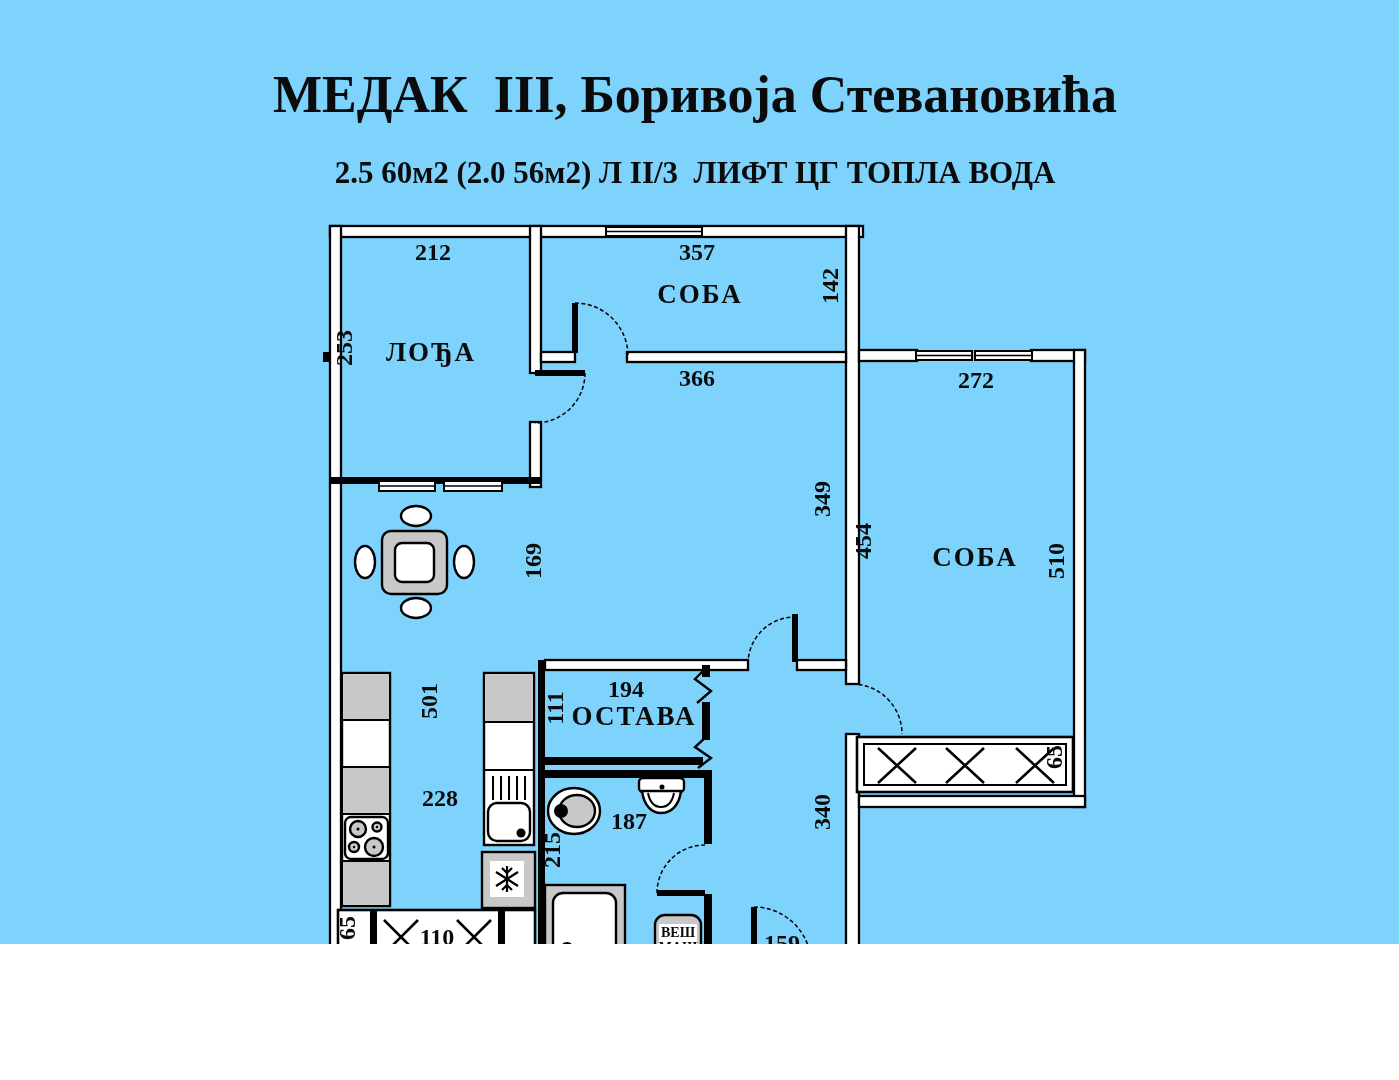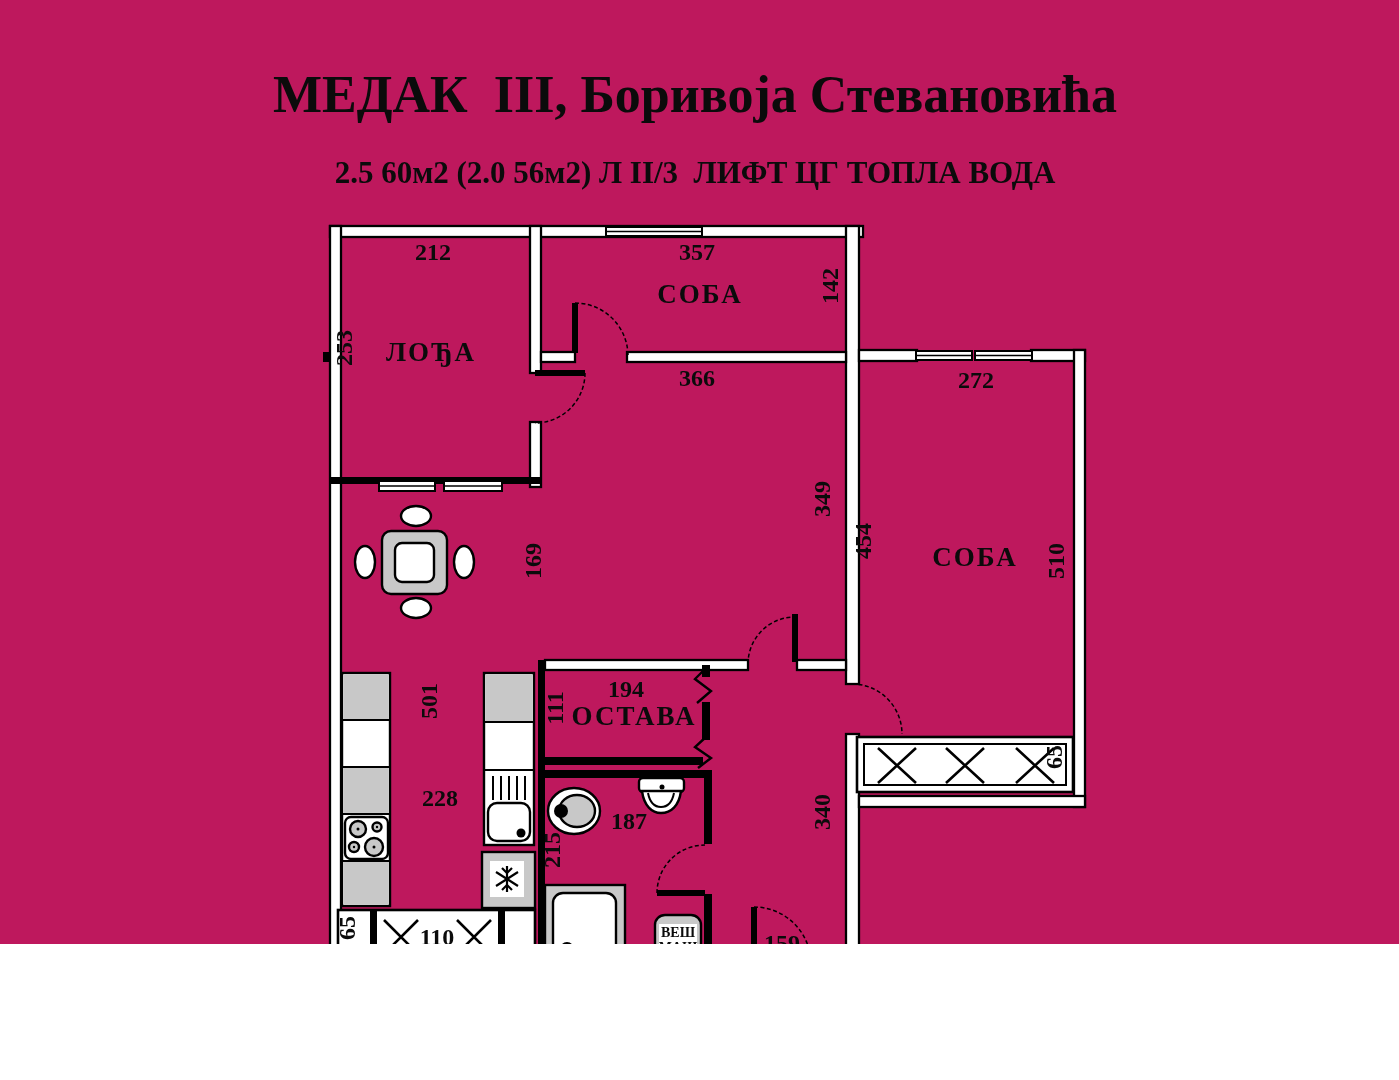--- a/index.html
+++ b/index.html
@@ -1,16 +1,16 @@
 <!DOCTYPE html>
 <html><head>
 <meta charset="utf-8">
 <style>
   html,body{margin:0;padding:0;background:#ffffff;}
-  .page{position:relative;width:1399px;height:944px;background:#be185d;overflow:hidden;}
+  .page{position:relative;width:1399px;height:944px;background:#7dd3fc;overflow:hidden;}
   svg{display:block;}
   svg text{text-anchor:middle;fill:#0b0b0b;}
   .title{font:bold 52px "Liberation Serif",serif;white-space:pre;}
   .subtitle{font:bold 31px "Liberation Serif",serif;white-space:pre;}
   .dim{font:bold 24px "Liberation Serif",serif;}
   .room{font:bold 27px "Liberation Serif",serif;letter-spacing:2px;}
   .tiny{font:bold 14px "Liberation Serif",serif;}
   .hw{fill:#ffffff;stroke:#000;stroke-width:2.3;}
   .sw{fill:#000000;stroke:none;}
   .win{fill:#ffffff;stroke:#000;stroke-width:2;}

